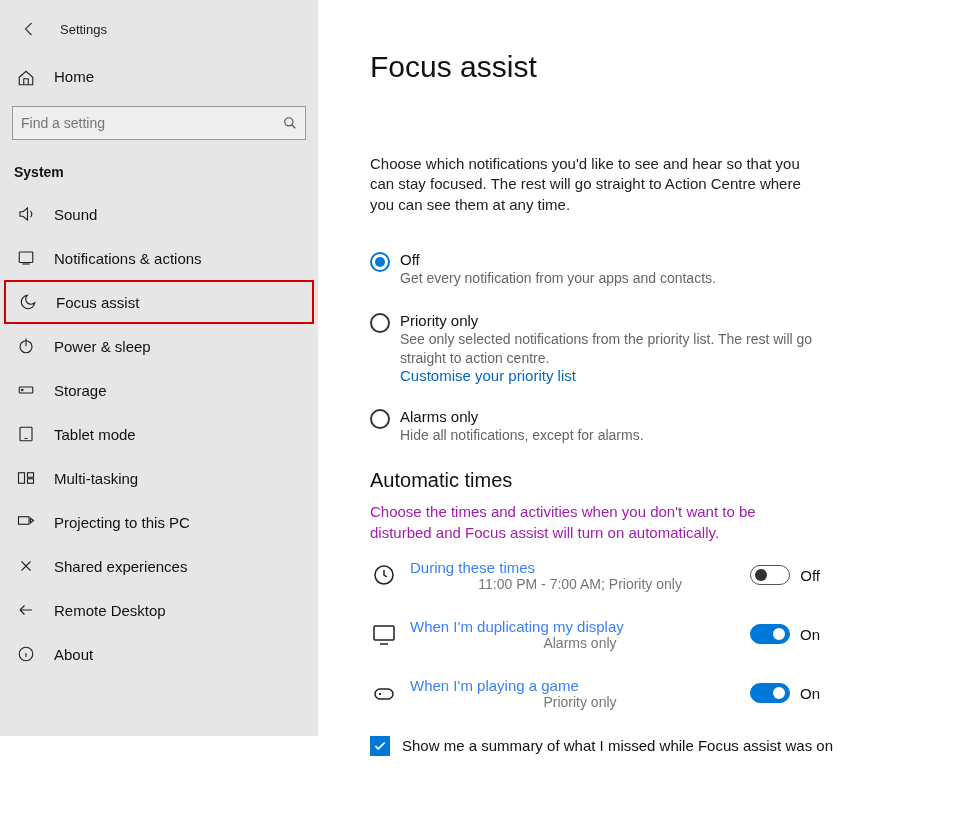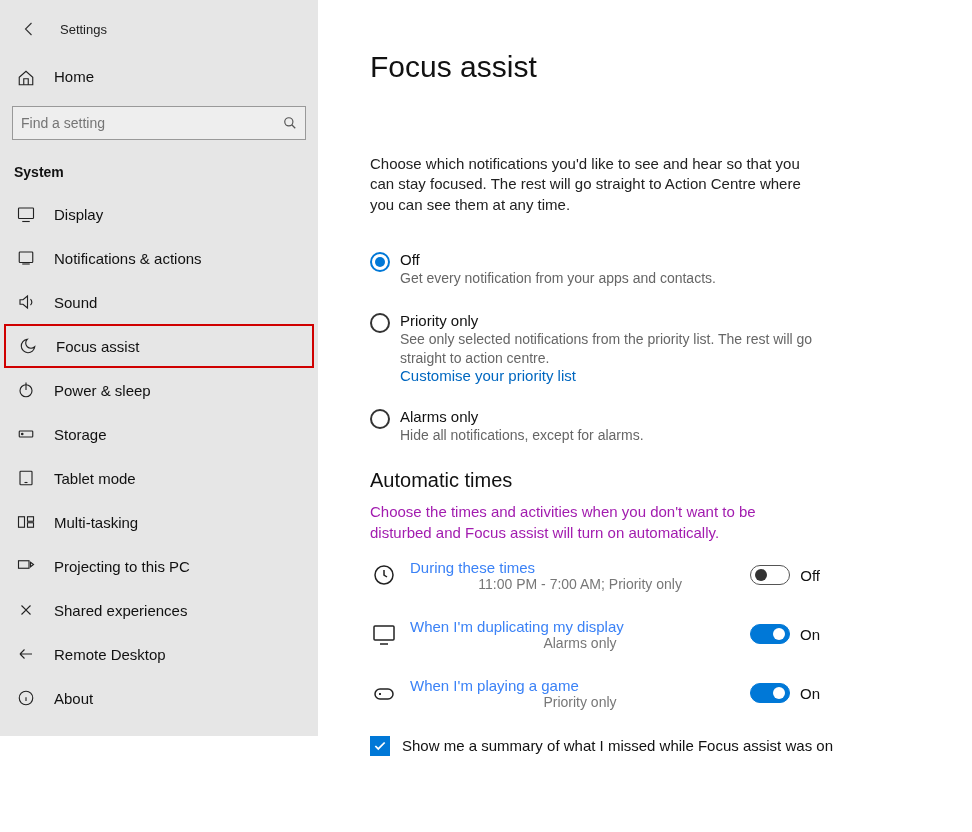--- a/index.html
+++ b/index.html
@@ -183,43 +183,34 @@
           </svg>
       </span>
     </div>
   </div>
 
   <div class="section-header">System</div>
 
   <div class="nav-item">
     <span class="icon">
         <svg width="18" height="18" viewBox="0 0 24 24" fill="none" stroke="#222" stroke-width="1.5">
-          <rect x="2" y="4" width="20" height="14" rx="1"></rect>
-          <path d="M7 22h10"></path>
-        </svg>
-      </span>
-    <span class="label">Display</span>
+          <path d="M4 9v6h4l6 5V4L8 9H4z"></path>
+          <path d="M18 8a6 6 0 010 8"></path>
+        </svg>
+      </span>
+    <span class="label">Sound</span>
   </div>
   <div class="nav-item">
     <span class="icon">
         <svg width="18" height="18" viewBox="0 0 24 24" fill="none" stroke="#222" stroke-width="1.5">
           <rect x="3" y="4" width="18" height="14" rx="1"></rect>
           <path d="M7 20h10"></path>
         </svg>
       </span>
     <span class="label">Notifications &amp; actions</span>
-  </div>
-  <div class="nav-item">
-    <span class="icon">
-        <svg width="18" height="18" viewBox="0 0 24 24" fill="none" stroke="#222" stroke-width="1.5">
-          <path d="M4 9v6h4l6 5V4L8 9H4z"></path>
-          <path d="M18 8a6 6 0 010 8"></path>
-        </svg>
-      </span>
-    <span class="label">Sound</span>
   </div>
   <div class="nav-item highlighted">
     <span class="icon">
         <svg width="18" height="18" viewBox="0 0 24 24" fill="none" stroke="#222" stroke-width="1.5">
           <path d="M21 13A9 9 0 1111 3a7 7 0 0010 10z"></path>
         </svg>
       </span>
     <span class="label">Focus assist</span>
   </div>
   <div class="nav-item">

